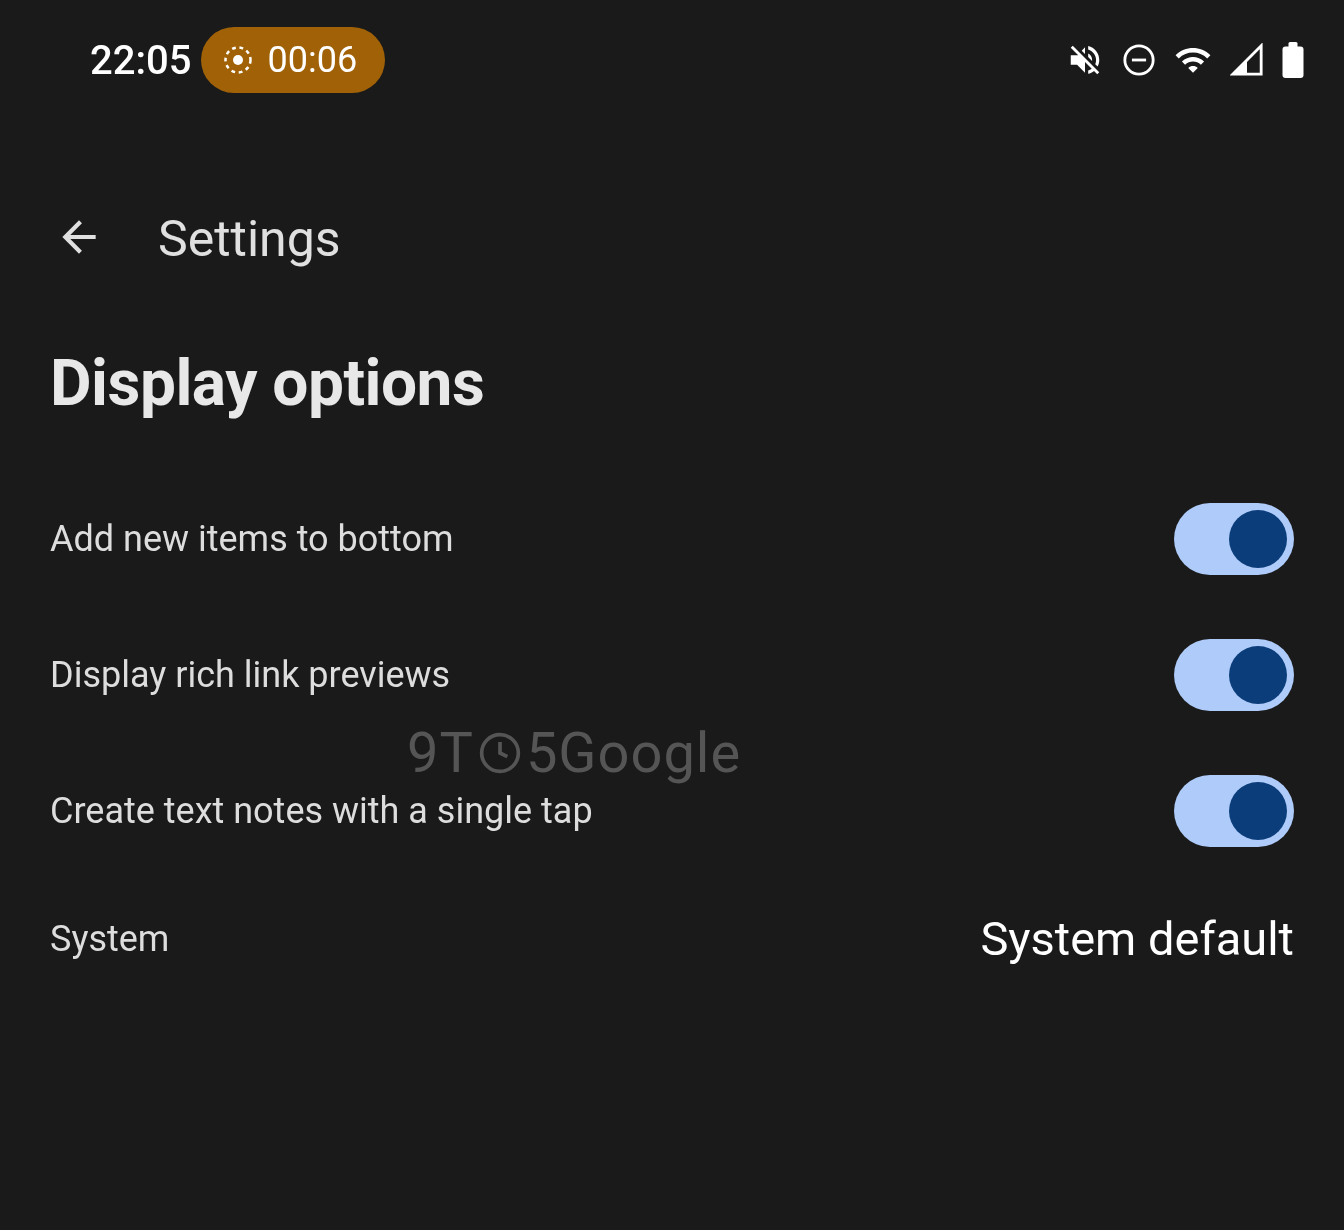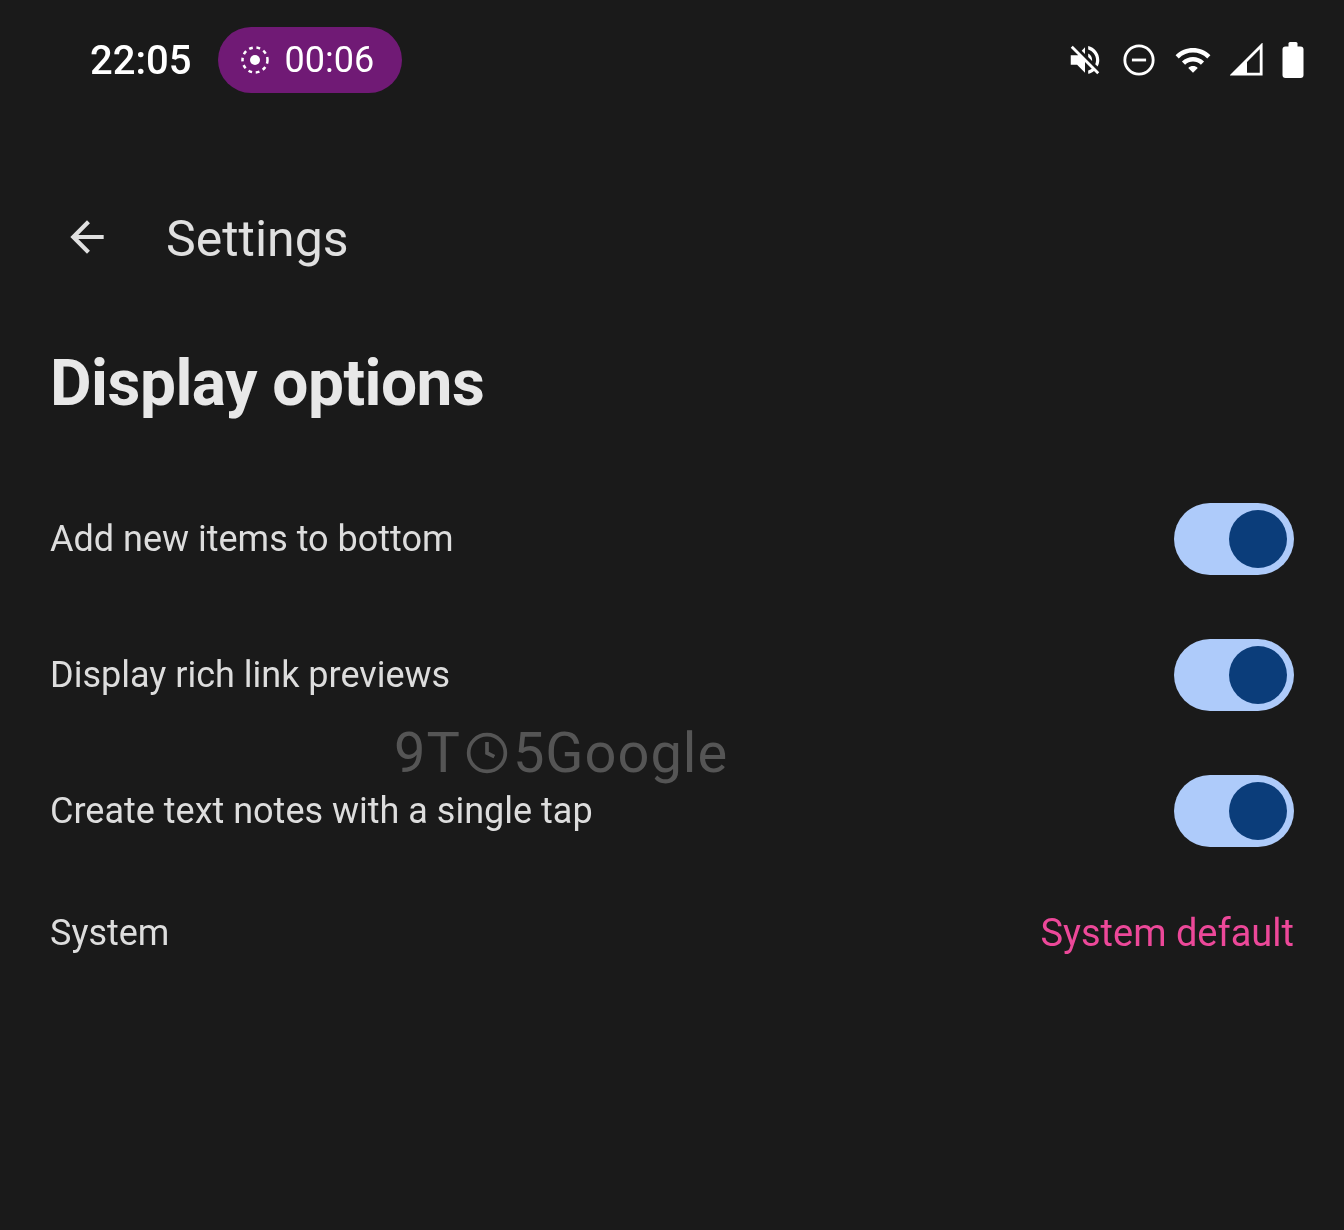--- a/index.html
+++ b/index.html
@@ -19,29 +19,29 @@
     .status-bar {
       display: flex;
       align-items: center;
       justify-content: space-between;
       padding: 28px 40px 28px 90px;
       height: 120px;
     }
     .status-left {
       display: flex;
       align-items: center;
-      gap: 27px;
+      gap: 10px;
     }
     .clock {
       font-size: 40px;
       font-weight: 500;
       color: #ffffff;
     }
     .recording-pill {
-      background: #701a75;
+      background: #a16207;
       border-radius: 40px;
       padding: 12px 28px 12px 22px;
       display: flex;
       align-items: center;
       gap: 14px;
       color: #ffffff;
       font-size: 36px;
       font-weight: 400;
     }
     .recording-icon {
@@ -60,21 +60,20 @@
       color: #ffffff;
       display: flex;
       align-items: center;
     }
     .app-bar {
       display: flex;
       align-items: center;
       padding: 30px 50px;
       gap: 50px;
       margin-top: 60px;
-      margin-left: 8px;
     }
     .back-button {
       display: flex;
       align-items: center;
       justify-content: center;
       width: 58px;
       height: 58px;
       cursor: pointer;
     }
     .app-title {
@@ -99,23 +98,23 @@
       justify-content: space-between;
       padding: 32px 0;
       min-height: 100px;
     }
     .setting-label {
       font-size: 36px;
       font-weight: 400;
       color: #dddddd;
     }
     .setting-value {
-      font-size: 38px;
-      font-weight: 400;
-      color: #ec4899;
+      font-size: 47px;
+      font-weight: 400;
+      color: #ffffff;
       text-align: center;
     }
     .toggle {
       width: 120px;
       height: 72px;
       border-radius: 40px;
       background: #aecbfa;
       position: relative;
       cursor: pointer;
       flex-shrink: 0;
@@ -125,21 +124,21 @@
       height: 58px;
       border-radius: 50%;
       background: #0b3d7a;
       position: absolute;
       top: 7px;
       right: 7px;
     }
     .watermark {
       position: absolute;
       top: 720px;
-      left: 394px;
+      left: 407px;
       font-size: 56px;
       color: #555555;
       font-weight: 400;
       display: flex;
       align-items: center;
       pointer-events: none;
       letter-spacing: 1px;
     }
     .watermark-clock {
       display: inline-flex;

